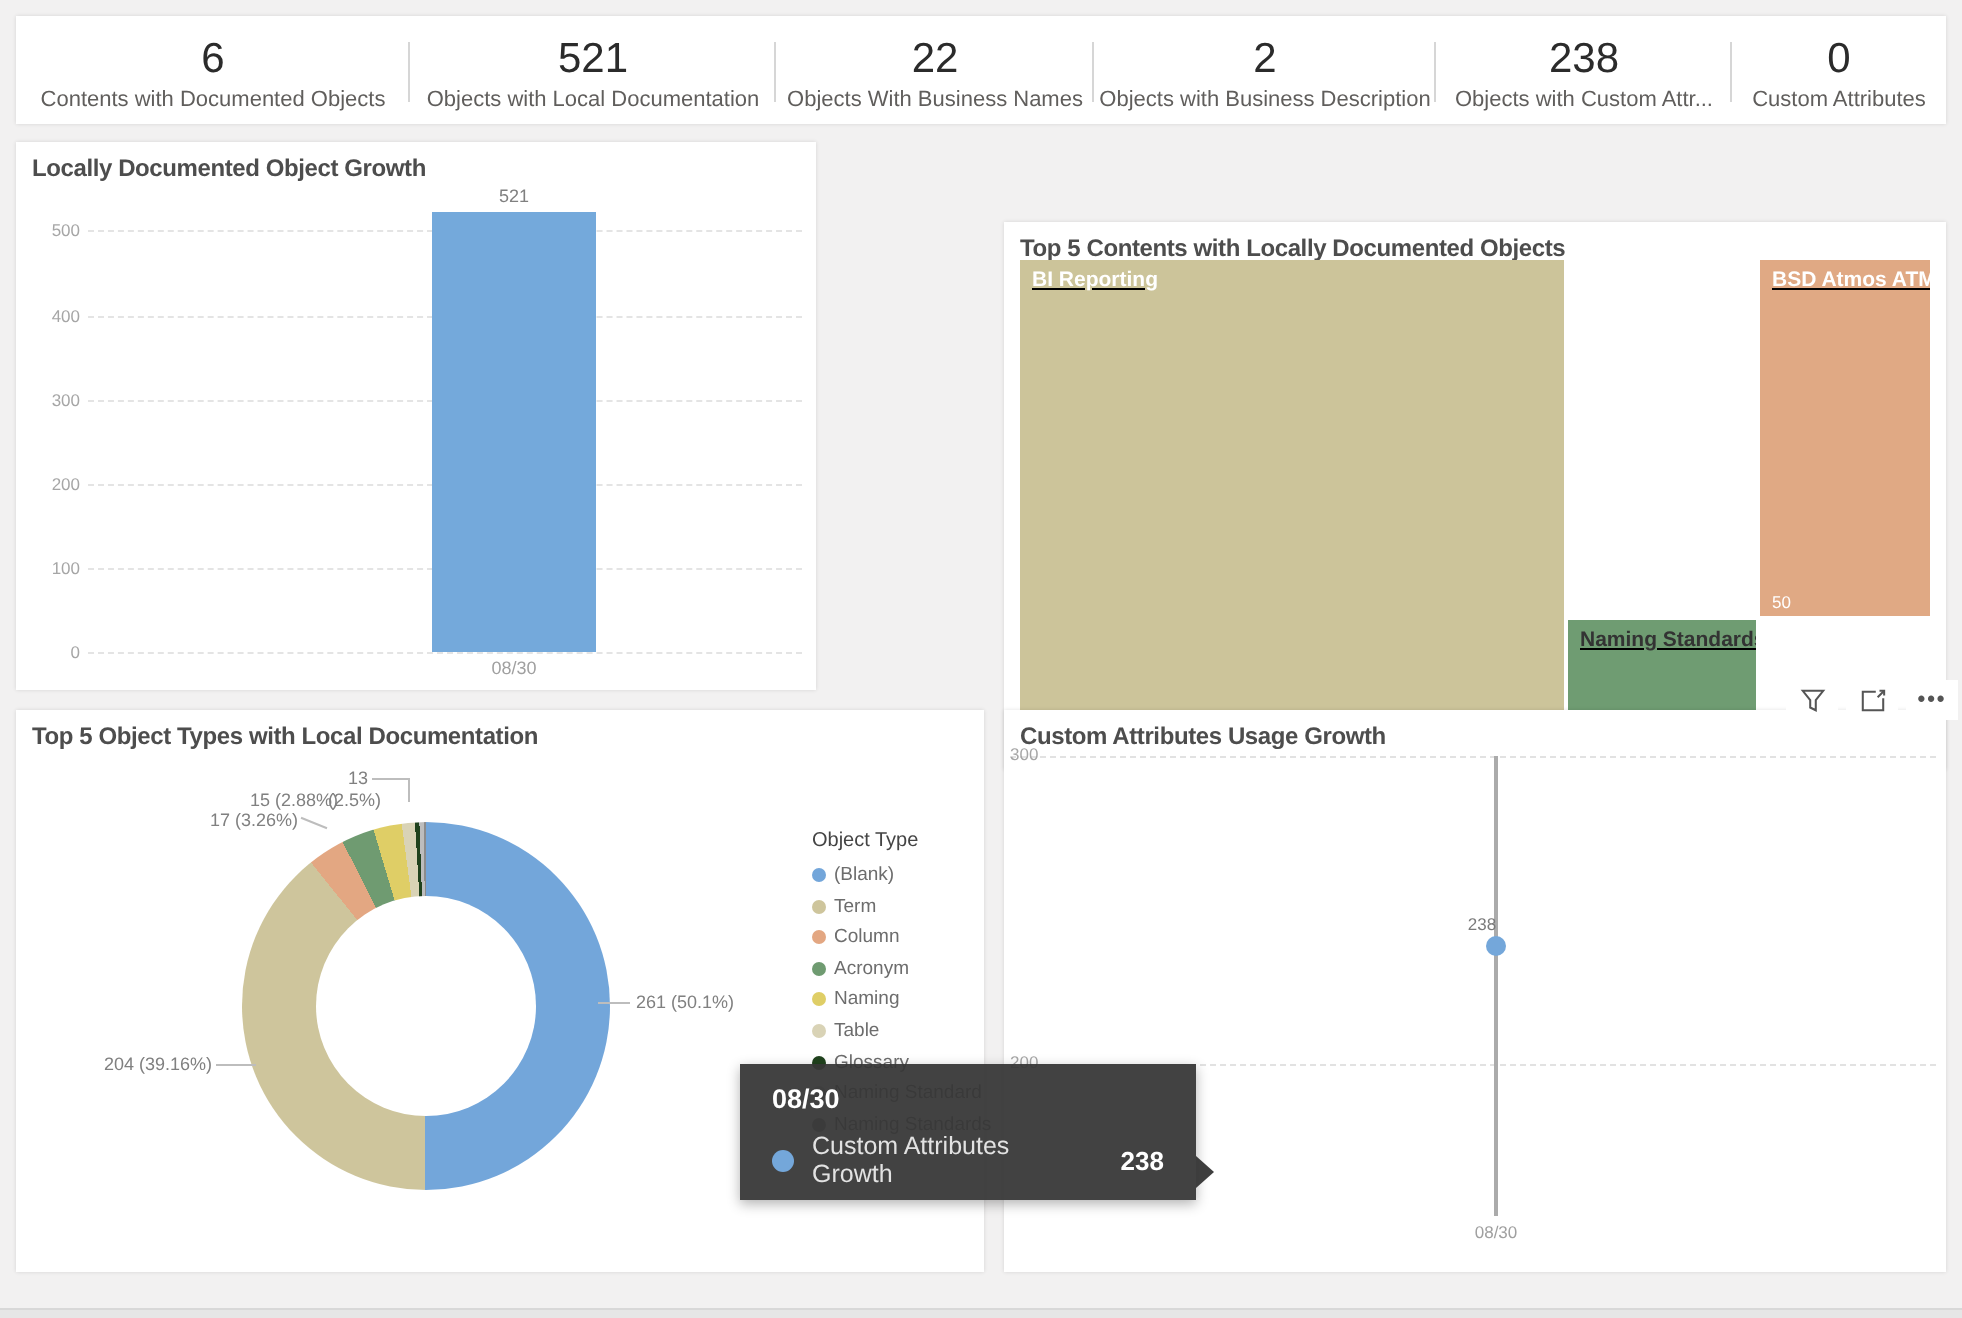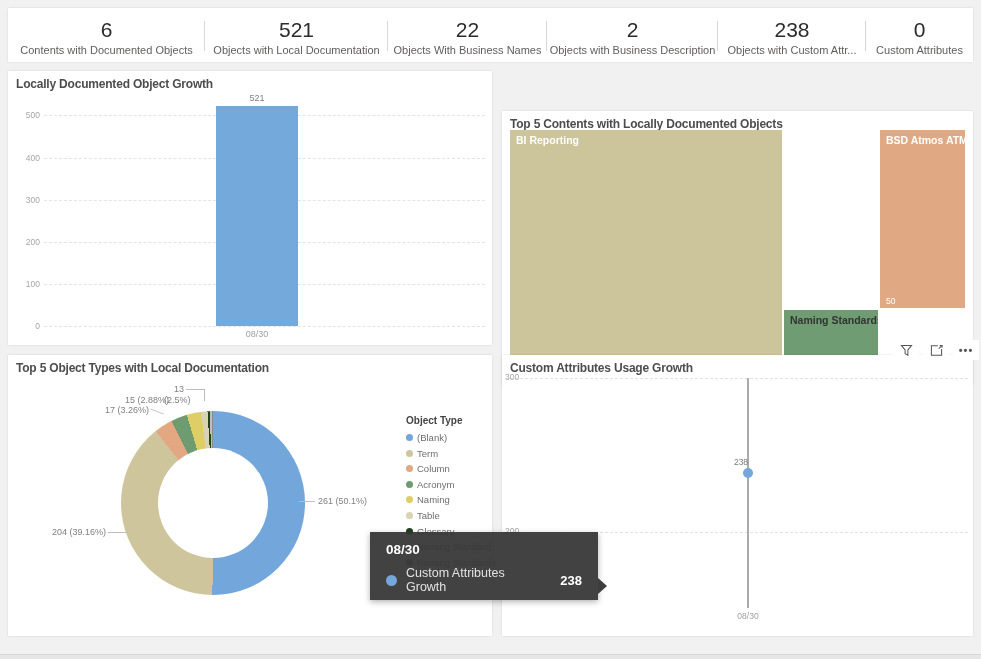--- a/index.html
+++ b/index.html
@@ -10,31 +10,31 @@
   .panel-title { font-size:12px; font-weight:bold; color:#4d4d4d; letter-spacing:-0.2px; padding:6px 8px 0 8px; }
 
   
   .kpi-card { left:8px; top:8px; width:965px; height:54px; display:flex; align-items:stretch; }
   .kpi { position:relative; display:flex; flex-direction:column; align-items:center; justify-content:center; padding-top:4px; }
   .kpi:not(:last-child)::after { content:""; position:absolute; right:0; top:13px; height:30px; width:1px; background:#d6d6d6; }
   .kpi-value { font-size:21px; color:#2b2b2b; line-height:24px; }
   .kpi-label { font-size:11px; color:#605e5c; margin-top:2px; }
 
   
-  .p-bar { left:8px; top:71px; width:484px; height:274px; }
+  .p-bar { left:8px; top:71px; width:400px; height:274px; }
   .gridline { position:absolute; left:36px; right:7px; border-top:1px dashed #e4e4e4; }
   .ytick { position:absolute; left:8px; width:24px; text-align:right; font-size:8.5px; color:#a6a6a6; }
   .bar { position:absolute; left:208px; width:82px; }
   .bar-label { position:absolute; left:229px; width:40px; text-align:center; top:22px; font-size:9px; color:#808080; }
   .bar-xtick { position:absolute; left:229px; width:40px; text-align:center; top:258px; font-size:9px; color:#a0a0a0; }
 
   
   .p-tree { left:502px; top:67px; width:471px; height:274px;margin-top:44px; }
   .tree-area { position:absolute; left:8px; top:19px; width:455px; height:246px; }
-  .tile { position:absolute; overflow:hidden; }
+  .tile { position:absolute; overflow:hidden;text-decoration:underline; }
   .tile-label { font-size:10.5px; font-weight:bold; padding:4px 0 0 6px; white-space:nowrap; }
   .tile-value { position:absolute; left:6px; bottom:2px; font-size:8.5px; color:#fff; }
   .tile-0 { left:0; top:0; width:272px; height:246px; }
   .tile-1 { left:274px; top:0; width:94px; height:178px; }
   .tile-2 { left:370px; top:0; width:85px; height:178px; }
   .tile-3 { left:274px; top:180px; width:94px; height:66px; }
   .tile-4 { left:370px; top:180px; width:85px; height:66px; }
 
   
   .vtoolbar { position:absolute; left:893px; top:340px; display:flex; gap:4px; z-index:6; }
@@ -42,21 +42,21 @@
   .vbtn svg { display:block; }
   .dots { font-size:11px; font-weight:bold; color:#555; letter-spacing:1px; line-height:10px; }
 
   
   .p-donut { left:8px; top:355px; width:484px; height:281px; }
   .donut { position:absolute; left:113px; top:56px; width:184px; height:184px; border-radius:50%; }
   .donut::after { content:""; position:absolute; left:37px; top:37px; width:110px; height:110px; border-radius:50%; background:#fff; }
   .callout { position:absolute; font-size:9px; color:#808080; white-space:nowrap; }
   .leader { position:absolute; background:#bdbdbd; }
   .legend { position:absolute; left:398px; top:60px; }
-  .legend-title { font-size:10px; font-weight:bold; color:#444; margin-bottom:6px; }
+  .legend-title { font-size:10px; font-weight:normal; color:#444; margin-bottom:6px; }
   .legend-item { display:flex; align-items:center; margin-bottom:4.6px; }
   .legend-dot { width:7px; height:7px; border-radius:50%; margin-right:4px; flex:none; }
   .legend-label { font-size:9.5px; color:#6d6d6d; white-space:nowrap; }
 
   
   .p-line { left:502px; top:355px; width:471px; height:281px; }
   .lgrid { position:absolute; left:3px; right:5px; border-top:1px dashed #e2e2e2; }
   .lytick { position:absolute; left:3px; font-size:8.5px; color:#a6a6a6; }
   .ruler { position:absolute; left:245px; top:23px; width:1.5px; height:230px; background:#ababab; }
   .point { position:absolute; left:241px; top:113px; width:10px; height:10px; border-radius:50%; }

